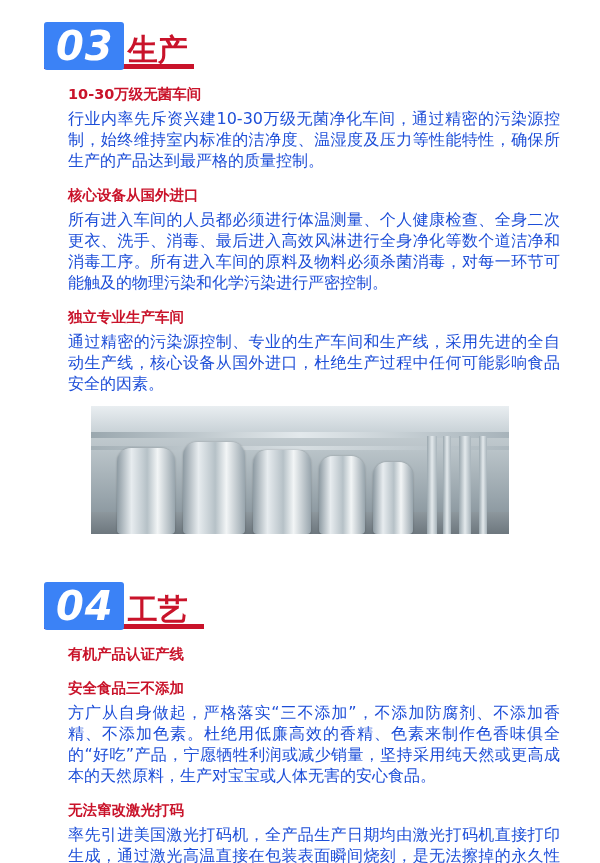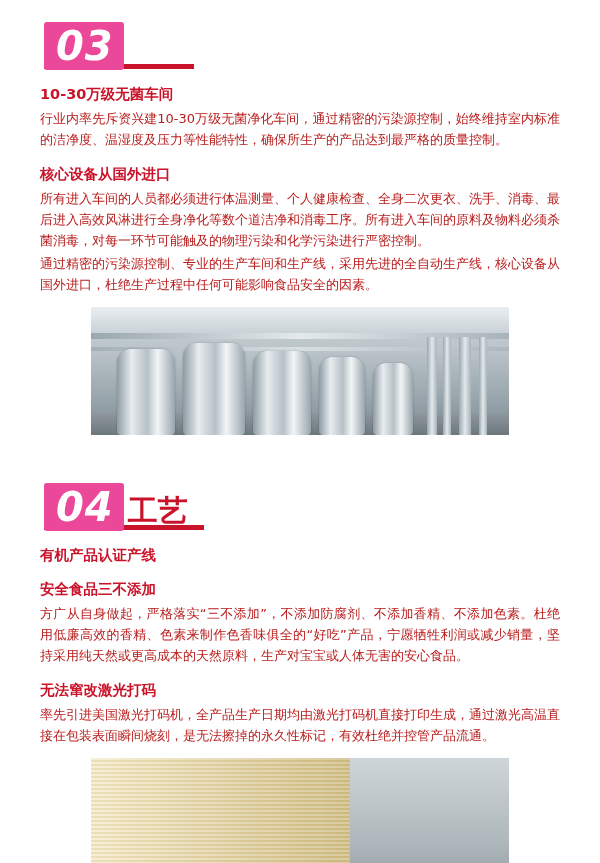--- a/index.html
+++ b/index.html
@@ -26,21 +26,21 @@
     padding: 0 0 0 44px;
     height: 56px;
   }
   .badge-wrap {
     display: flex;
     align-items: flex-end;
     height: 56px;
   }
   .badge-num {
     display: inline-block;
-    background: #ec4899;
+    background: #3b82f6;
     color: #ffffff;
     font-family: "DejaVu Sans", sans-serif;
     font-weight: bold;
     font-style: italic;
     font-size: 40px;
     line-height: 44px;
     letter-spacing: 1px;
     padding: 2px 10px 2px 12px;
     border-radius: 3px;
     position: relative;
@@ -64,34 +64,34 @@
     width: 150px;
     background: #c9132a;
     z-index: 1;
   }
   .badge-underline.wide {
     width: 160px;
   }
 
   
   .content {
-    padding: 0 40px 0 40px;
+    padding: 0 40px 0 68px;
   }
   .sub-head {
     color: #c9132a;
     font-family: "DejaVu Sans", sans-serif;
     font-weight: bold;
     font-size: 14.5px;
     line-height: 20px;
     margin: 14px 0 4px 0;
   }
   .para {
-    color: #b91c1c;
-    font-family: "DejaVu Sans", sans-serif;
-    font-size: 13px;
+    color: #1d4ed8;
+    font-family: "DejaVu Sans", sans-serif;
+    font-size: 16px;
     line-height: 21px;
     text-align: justify;
     margin: 0 0 2px 0;
   }
 
   
   .photo {
     position: relative;
     overflow: hidden;
     margin: 12px auto 0 auto;
@@ -164,30 +164,32 @@
 </style>
 </head>
 <body>
 
 <div class="page">
 
   <div class="section-head" style="margin-top:14px;">
     <div class="badge-underline"></div>
     <div class="badge-wrap">
       <span class="badge-num">03</span>
+      <span class="badge-title">生产</span>
     </div>
   </div>
 
   <div class="content">
     <div class="sub-head">10-30万级无菌车间</div>
     <p class="para">行业内率先斥资兴建10-30万级无菌净化车间，通过精密的污染源控制，始终维持室内标准的洁净度、温湿度及压力等性能特性，确保所生产的产品达到最严格的质量控制。</p>
 
     <div class="sub-head">核心设备从国外进口</div>
     <p class="para">所有进入车间的人员都必须进行体温测量、个人健康检查、全身二次更衣、洗手、消毒、最后进入高效风淋进行全身净化等数个道洁净和消毒工序。所有进入车间的原料及物料必须杀菌消毒，对每一环节可能触及的物理污染和化学污染进行严密控制。</p>
 
+    <div class="sub-head">独立专业生产车间</div>
     <p class="para">通过精密的污染源控制、专业的生产车间和生产线，采用先进的全自动生产线，核心设备从国外进口，杜绝生产过程中任何可能影响食品安全的因素。</p>
   </div>
 
   <div class="photo photo-1">
     <div class="ceiling"></div>
     <div class="floor"></div>
     <div class="pipe" style="left:0;top:26px;width:418px;height:6px;"></div>
     <div class="pipe" style="left:0;top:40px;width:418px;height:4px;opacity:.7;"></div>
     <div class="tank" style="left:26px;width:58px;height:86px;"></div>
     <div class="tank" style="left:92px;width:62px;height:92px;"></div>

